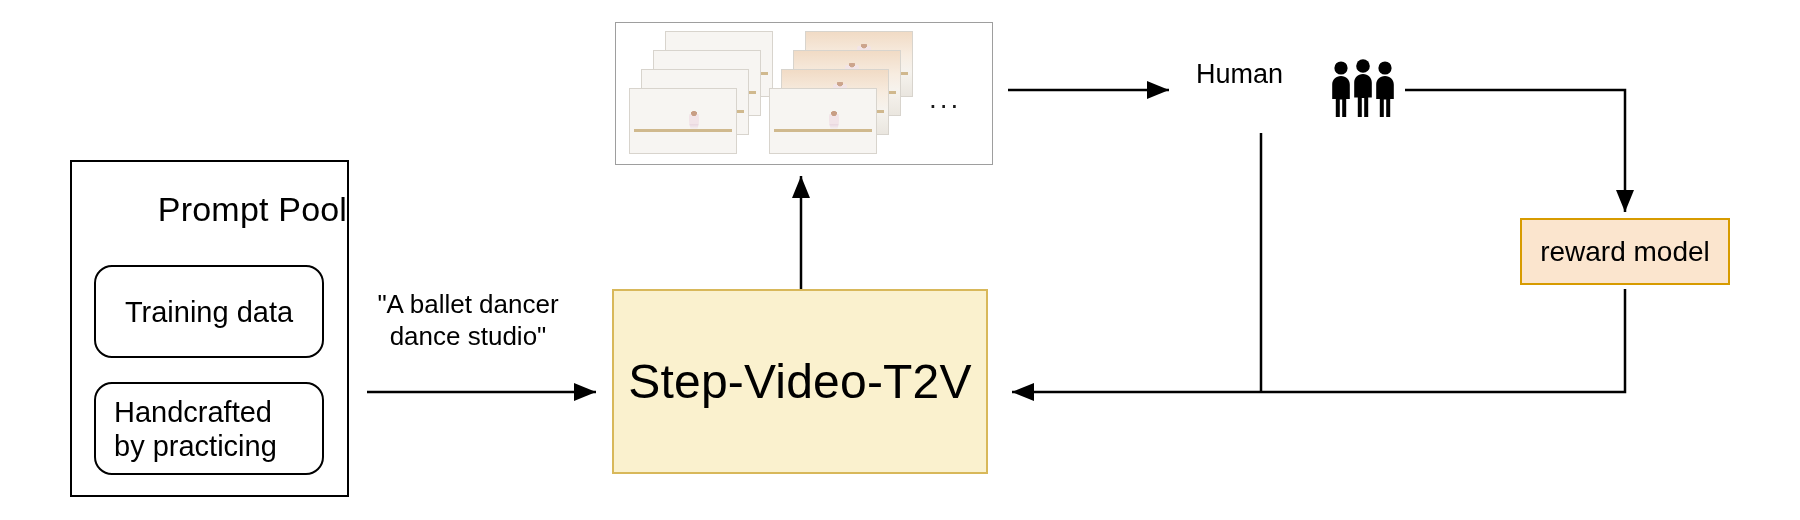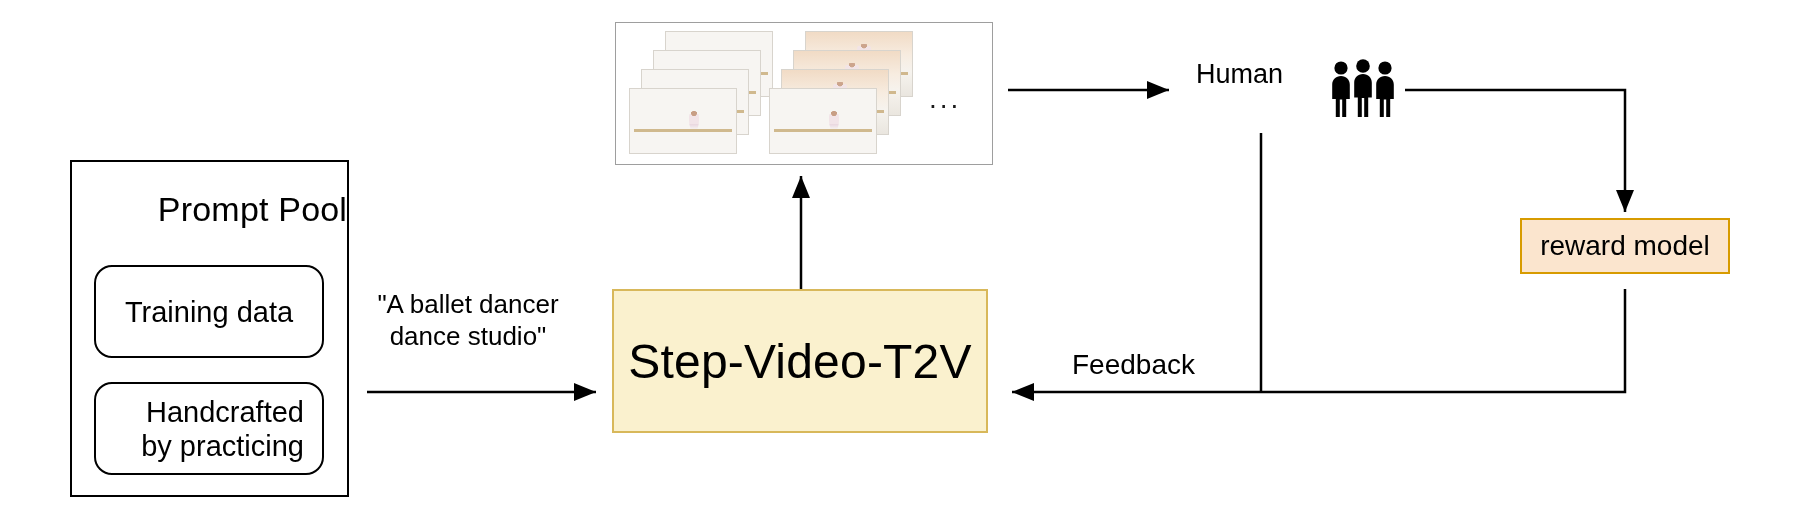--- a/index.html
+++ b/index.html
@@ -19,34 +19,34 @@
     border:2.5px solid #000; background:#fff; box-sizing:border-box;
   }
   .prompt-pool-title {
     position:absolute; left:0; top:28px; width:100%;
     text-align:center; font-size:34px; letter-spacing:0.2px;margin-left:43px;
   }
   .pool-item {
     position:absolute; left:22px; width:230px; height:93px;
     border:2.5px solid #000; border-radius:18px; box-sizing:border-box;
     display:flex; align-items:center; justify-content:center;
-    text-align:right; font-size:29px; line-height:34px; padding:0 18px;
+    text-align:left; font-size:29px; line-height:34px; padding:0 18px;
   }
   .pool-item.first  { top:103px; }
   .pool-item.second { top:220px; }
 
   
   .prompt-text {
     left:355px; top:288px; width:226px; text-align:center;
     font-size:26px; line-height:32px;
   }
 
   
   .model-box {
-    left:612px; top:289px; width:376px; height:144px; box-sizing:border-box;
+    left:612px; top:289px; width:376px; height:185px; box-sizing:border-box;
     background:var(--model-fill,#FAF1CE); border:2px solid var(--model-stroke,#D8B85A);
     display:flex; align-items:center; justify-content:center;
     font-size:48px; letter-spacing:0.2px;
   }
 
   
   .frames-panel {
     left:615px; top:22px; width:378px; height:143px; box-sizing:border-box;
     background:#fff; border:1.5px solid #9e9e9e;
   }
@@ -80,21 +80,21 @@
 
   
   .human-annotation {
     left:1196px; top:60px; width:132px; 
     font-size:27px; line-height:29px;
   }
   .people-icon { left:1330px; top:59px; }
 
   
   .reward-box {
-    left:1520px; top:218px; width:210px; height:56px; box-sizing:border-box;
+    left:1520px; top:218px; width:210px; height:67px; box-sizing:border-box;
     background:var(--reward-fill,#FBE5CE); border:2.5px solid var(--reward-stroke,#D79B00);
     display:flex; align-items:center; justify-content:center; font-size:28px;
   }
 
   
   .feedback-label {
     left:1068px; top:349px; font-size:28px; background:#fff; padding:0 4px;
   }
 </style>
 </head>
@@ -165,15 +165,14 @@
     <g transform="translate(22,0)">
       <circle cx="11" cy="7" r="6.8"></circle>
       <path d="M11,15 c5.2,0 8.8,3.5 8.8,8.7 L19.8,38.5 L16.2,38.5 L16.2,58 L12.2,58 L12.2,39 L9.8,39 L9.8,58 L5.8,58 L5.8,38.5 L2.2,38.5 L2.2,23.7 C2.2,18.5 5.8,15 11,15 Z"></path>
     </g>
   </svg>
 
   <div class="abs reward-box">
     <span>reward model</span>
   </div>
 
-  <div class="abs feedback-label">Feedback</div>
 
 </div>
 
 </body></html>

